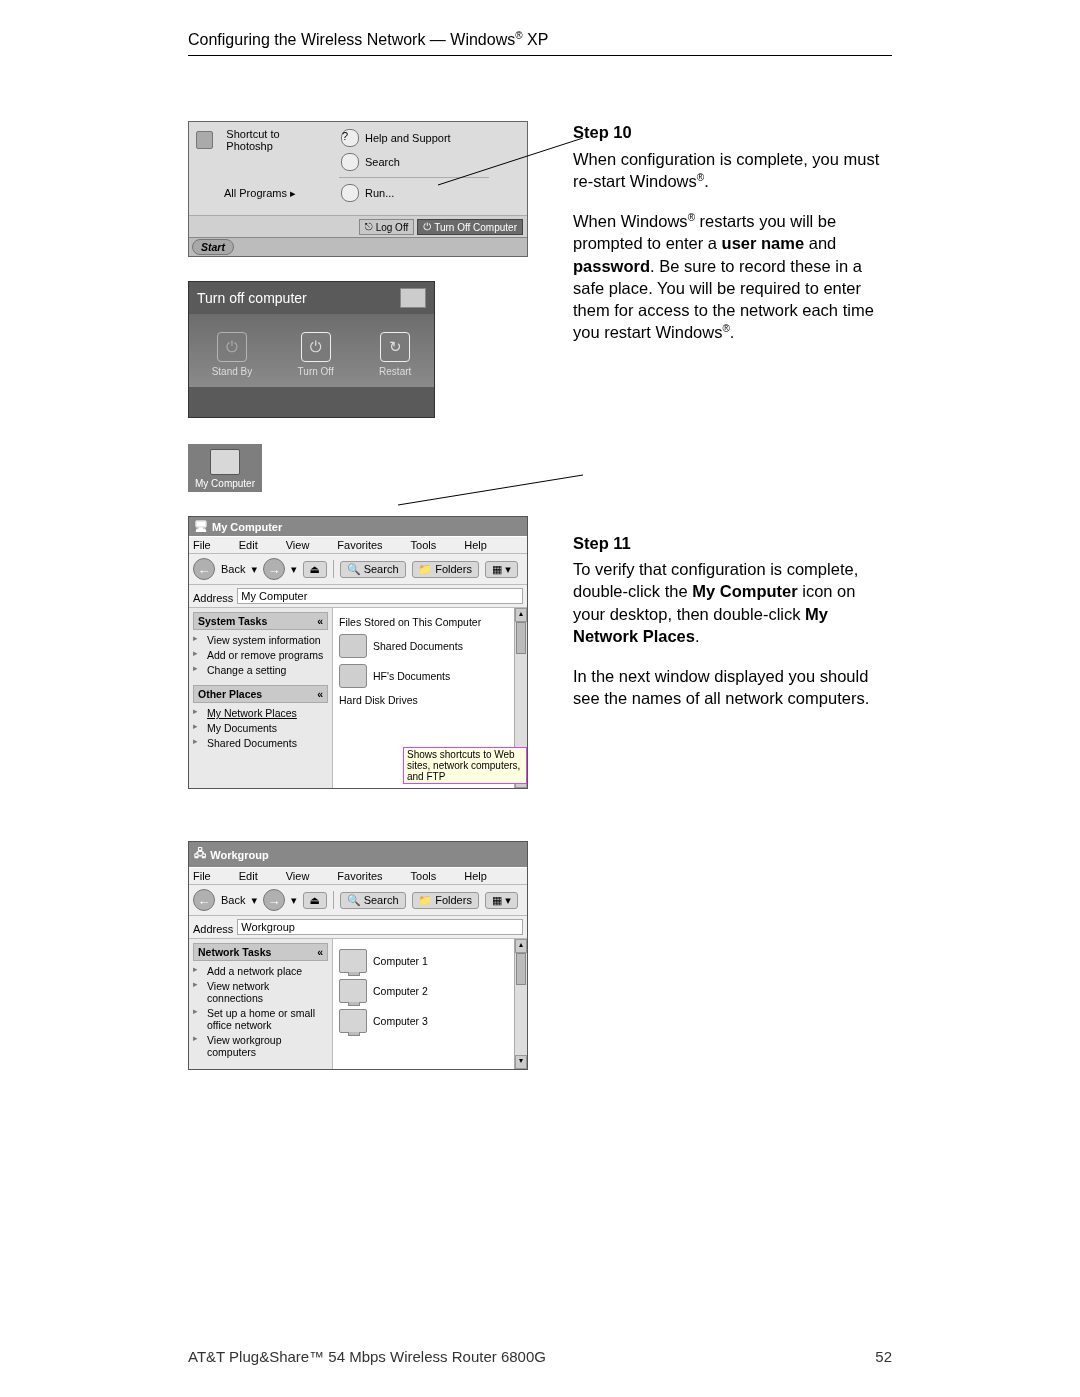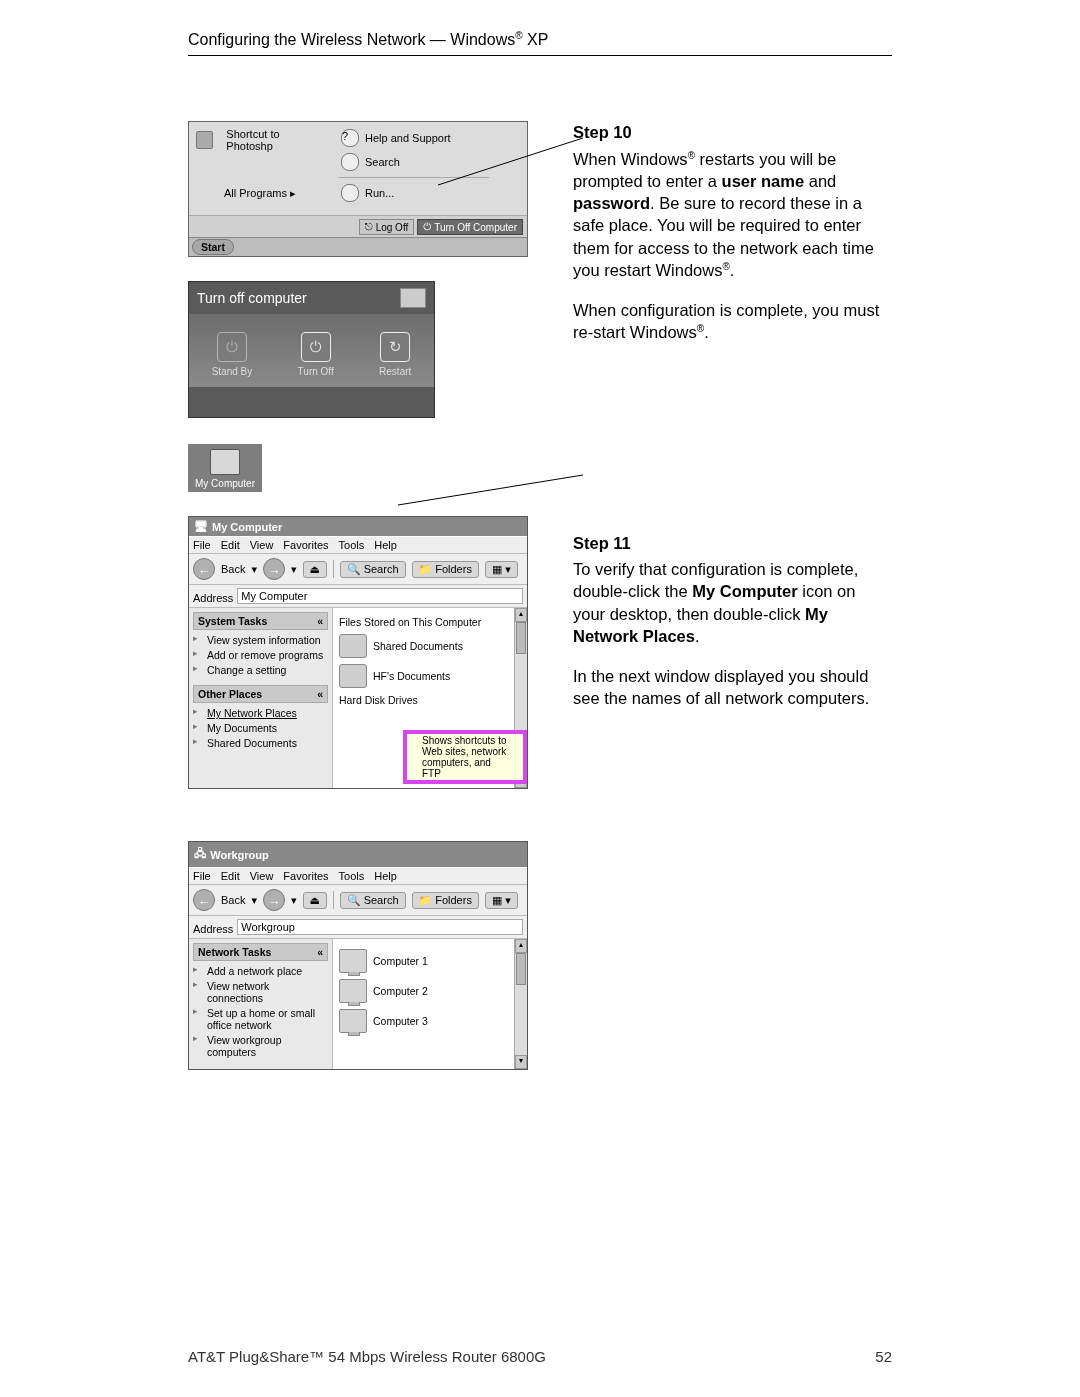--- a/index.html
+++ b/index.html
@@ -13,21 +13,21 @@
   .left{width:340px;flex:none}
   .right{flex:1;font-size:16.5px;line-height:1.35}
   .right p{margin:0 0 18px 0}
   .right .step{font-weight:bold;margin-bottom:4px}
   .right b{font-weight:bold}
   .ftr{position:absolute;bottom:32px;left:100px;right:100px;display:flex;justify-content:space-between;font-size:15px;color:#333}
 
   
   .shot{border:1px solid #555;font-family:Tahoma,Arial,sans-serif;font-size:11px;color:#000;background:#e4e4e4;margin-bottom:26px}
   .titlebar{background:#888;color:#fff;font-weight:bold;padding:3px 5px;display:flex;align-items:center;gap:4px}
-  .menubar{background:#efefef;padding:2px 4px;display:flex;gap:10px;border-top:1px solid #fff;border-bottom:1px solid #bbb}
+  .menubar{background:#efefef;padding:2px 4px;display:flex;gap:28px;border-top:1px solid #fff;border-bottom:1px solid #bbb}
   .toolbar{background:#efefef;padding:4px 4px;display:flex;align-items:center;gap:6px;border-bottom:1px solid #bbb}
   .tb-btn{background:#d8d8d8;border:1px solid #999;border-radius:3px;padding:1px 6px;display:inline-flex;align-items:center;gap:3px;font-size:11px}
   .tb-round{width:20px;height:20px;border-radius:50%;background:#b0b0b0;border:1px solid #777;display:inline-flex;align-items:center;justify-content:center;color:#fff;font-size:13px}
   .addr{background:#efefef;padding:3px 4px;border-bottom:1px solid #bbb;display:flex;align-items:flex-end;gap:4px}
   .addr input{flex:1;font-size:11px;padding:1px 3px;border:1px solid #aaa;background:#fff}
   .explorer-body{display:flex;height:180px}
   .side{width:135px;background:#e9e9e9;border-right:1px solid #bbb;padding:4px;font-size:10.5px;overflow:hidden}
   .side .hd{background:#c9c9c9;padding:2px 4px;font-weight:bold;display:flex;justify-content:space-between;align-items:center;margin-bottom:3px;border:1px solid #aaa}
   .side .itm{padding:1px 2px 1px 14px;position:relative;margin-bottom:1px}
   .side .itm:before{content:"▸";position:absolute;left:0;top:0;font-size:9px;color:#777}
@@ -48,37 +48,37 @@
   .sm-left .ic{width:16px;height:16px;background:#aaa;border:1px solid #777;border-radius:2px}
   .sm-right{position:absolute;left:150px;top:4px;width:150px}
   .sm-right .row{display:flex;align-items:center;gap:6px;padding:3px 2px}
   .sm-right .ic{width:16px;height:16px;border:1px solid #777;border-radius:8px;background:#eee}
   .sm-sep{border-top:1px solid #aaa;margin:3px 0}
   .sm-allprog{position:absolute;left:35px;top:65px;font-size:11px}
   .sm-bottom{position:absolute;left:0;right:0;bottom:18px;background:#d0d0d0;border-top:1px solid #aaa;height:22px;display:flex;justify-content:flex-end;align-items:center;padding-right:4px;gap:3px}
   .sm-bbtn{background:#c8c8c8;border:1px solid #888;padding:1px 5px;font-size:10px;display:flex;align-items:center;gap:3px}
   .sm-bbtn.dark{background:#6a6a6a;color:#fff;border-color:#444}
   .sm-taskbar{position:absolute;left:0;right:0;bottom:0;height:18px;background:#bcbcbc;border-top:1px solid #888;display:flex;align-items:center;padding-left:3px}
-  .sm-startbtn{background:#a8a8a8;border:1px solid #777;padding:1px 8px;font-size:10.5px;font-weight:bold;border-radius:8px}
+  .sm-startbtn{background:#a8a8a8;border:1px solid #777;padding:1px 8px;font-size:10.5px;font-style:italic;font-weight:bold;border-radius:8px}
 
   
   .turnoff{width:245px;border:1px solid #333;margin-bottom:26px;font-size:11px}
   .to-title{background:#5a5a5a;color:#fff;padding:6px 8px;font-size:14px;display:flex;justify-content:space-between;align-items:center}
   .to-flag{width:24px;height:18px;background:#ccc;border:1px solid #888;position:relative}
   .to-body{background:linear-gradient(#6d6d6d,#8a8a8a);padding:18px 0 10px 0;display:flex;justify-content:space-around;color:#ddd;text-align:center}
   .to-opt{font-size:10px}
   .to-opt .btn{width:28px;height:28px;margin:0 auto 4px auto;border:1px solid #eee;border-radius:4px;background:#7a7a7a;display:flex;align-items:center;justify-content:center;font-size:15px}
   .to-foot{background:#5a5a5a;height:30px}
 
   
   .deskicon{width:70px;background:#7e7e7e;color:#fff;text-align:center;font-size:10px;padding:5px 2px 3px 2px;margin-bottom:24px}
   .deskicon .mon{width:28px;height:24px;background:#d8d8d8;border:1px solid #555;margin:0 auto 3px auto;border-radius:2px}
 
   .und{text-decoration:underline}
-  .tooltip{position:absolute;background:#ffffe1;border:4px solid #d946ef;padding:1px 15px;font-size:10px}
+  .tooltip{position:absolute;background:#ffffe1;border:1px solid #d946ef;padding:1px 3px;font-size:10px}
   .reg{font-size:10px;vertical-align:super}
 
   svg.lead{position:absolute;pointer-events:none}
 </style>
 </head>
 <body>
 
 <div class="page">
 
   <div class="hdr-line">
@@ -300,22 +300,22 @@
                 <span>Computer 3</span>
               </div>
           </div>
         </div>
       </div>
 
     </div>
 
     <div class="right">
       <p class="step">Step 10</p>
+      <p><span>When configuration is complete, you must re-start Windows</span><span class="reg">®</span><span>.</span></p>
       <p><span>When Windows</span><span class="reg">®</span><span> restarts you will be prompted to enter a </span><b>user name</b><span> and </span><b>password</b><span>. Be sure to record these in a safe place. You will be required to enter them for access to the network each time you restart Windows</span><span class="reg">®</span><span>.</span></p>
-      <p><span>When configuration is complete, you must re-start Windows</span><span class="reg">®</span><span>.</span></p>
 
       <div style="height:170px"></div>
 
       <p class="step">Step 11</p>
       <p><span>To verify that configuration is complete, double-click the </span><b>My Computer</b><span> icon on your desktop, then double-click </span><b>My Network Places</b><span>.</span></p>
       <p>In the next window displayed you should see the names of all network computers.</p>
     </div>
   </div>
 
   <svg class="lead" style="left:350px;top:130px" width="150" height="60">

